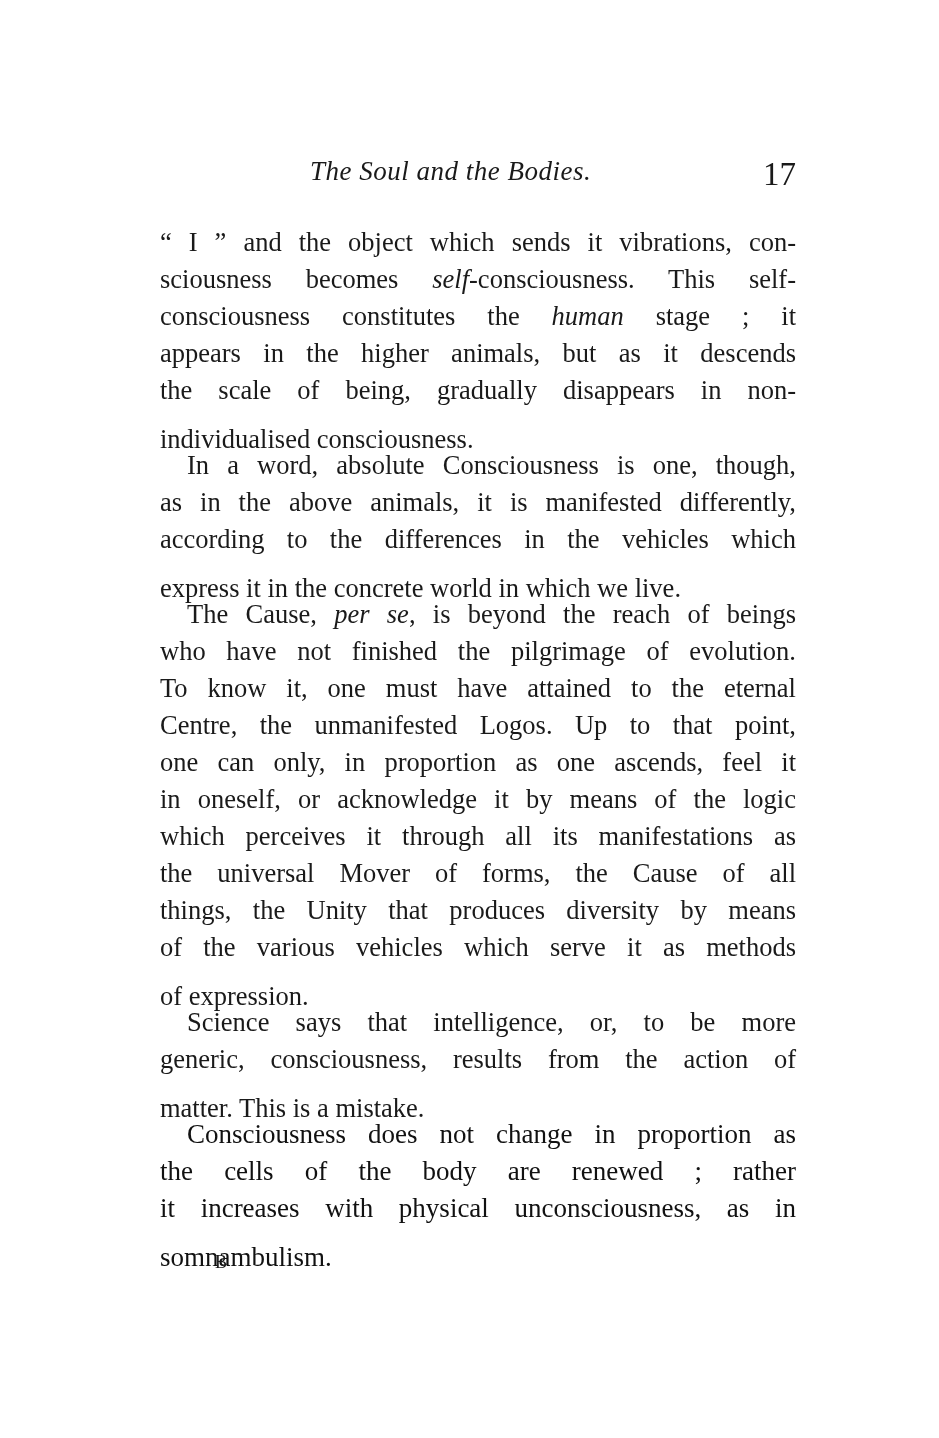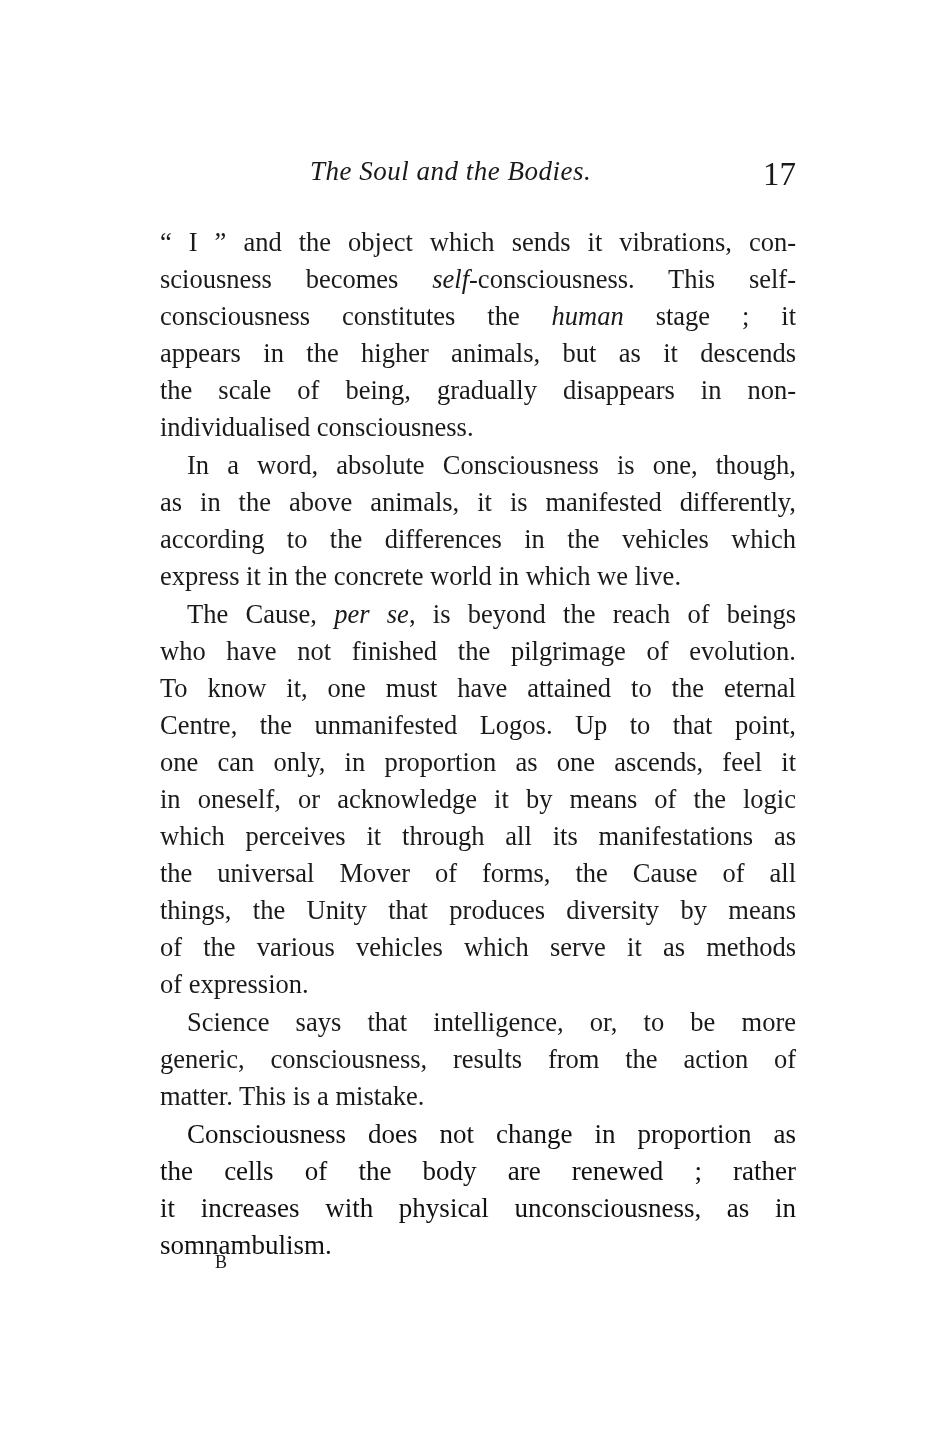--- a/index.html
+++ b/index.html
@@ -47,20 +47,21 @@
       left: 160px;
       width: 636px;
       font-size: 26.5px;
       line-height: 37px;
       white-space: nowrap;
       text-align: justify;
       text-align-last: justify;
     }
     .line.last {
       text-align-last: left;
+      margin-top: 12px;
     }
     .line.indent {
       left: 187px;
       width: 609px;
     }
     .line.modern {
       font-size: 27px;
       color: #111;
     }
     em { }

